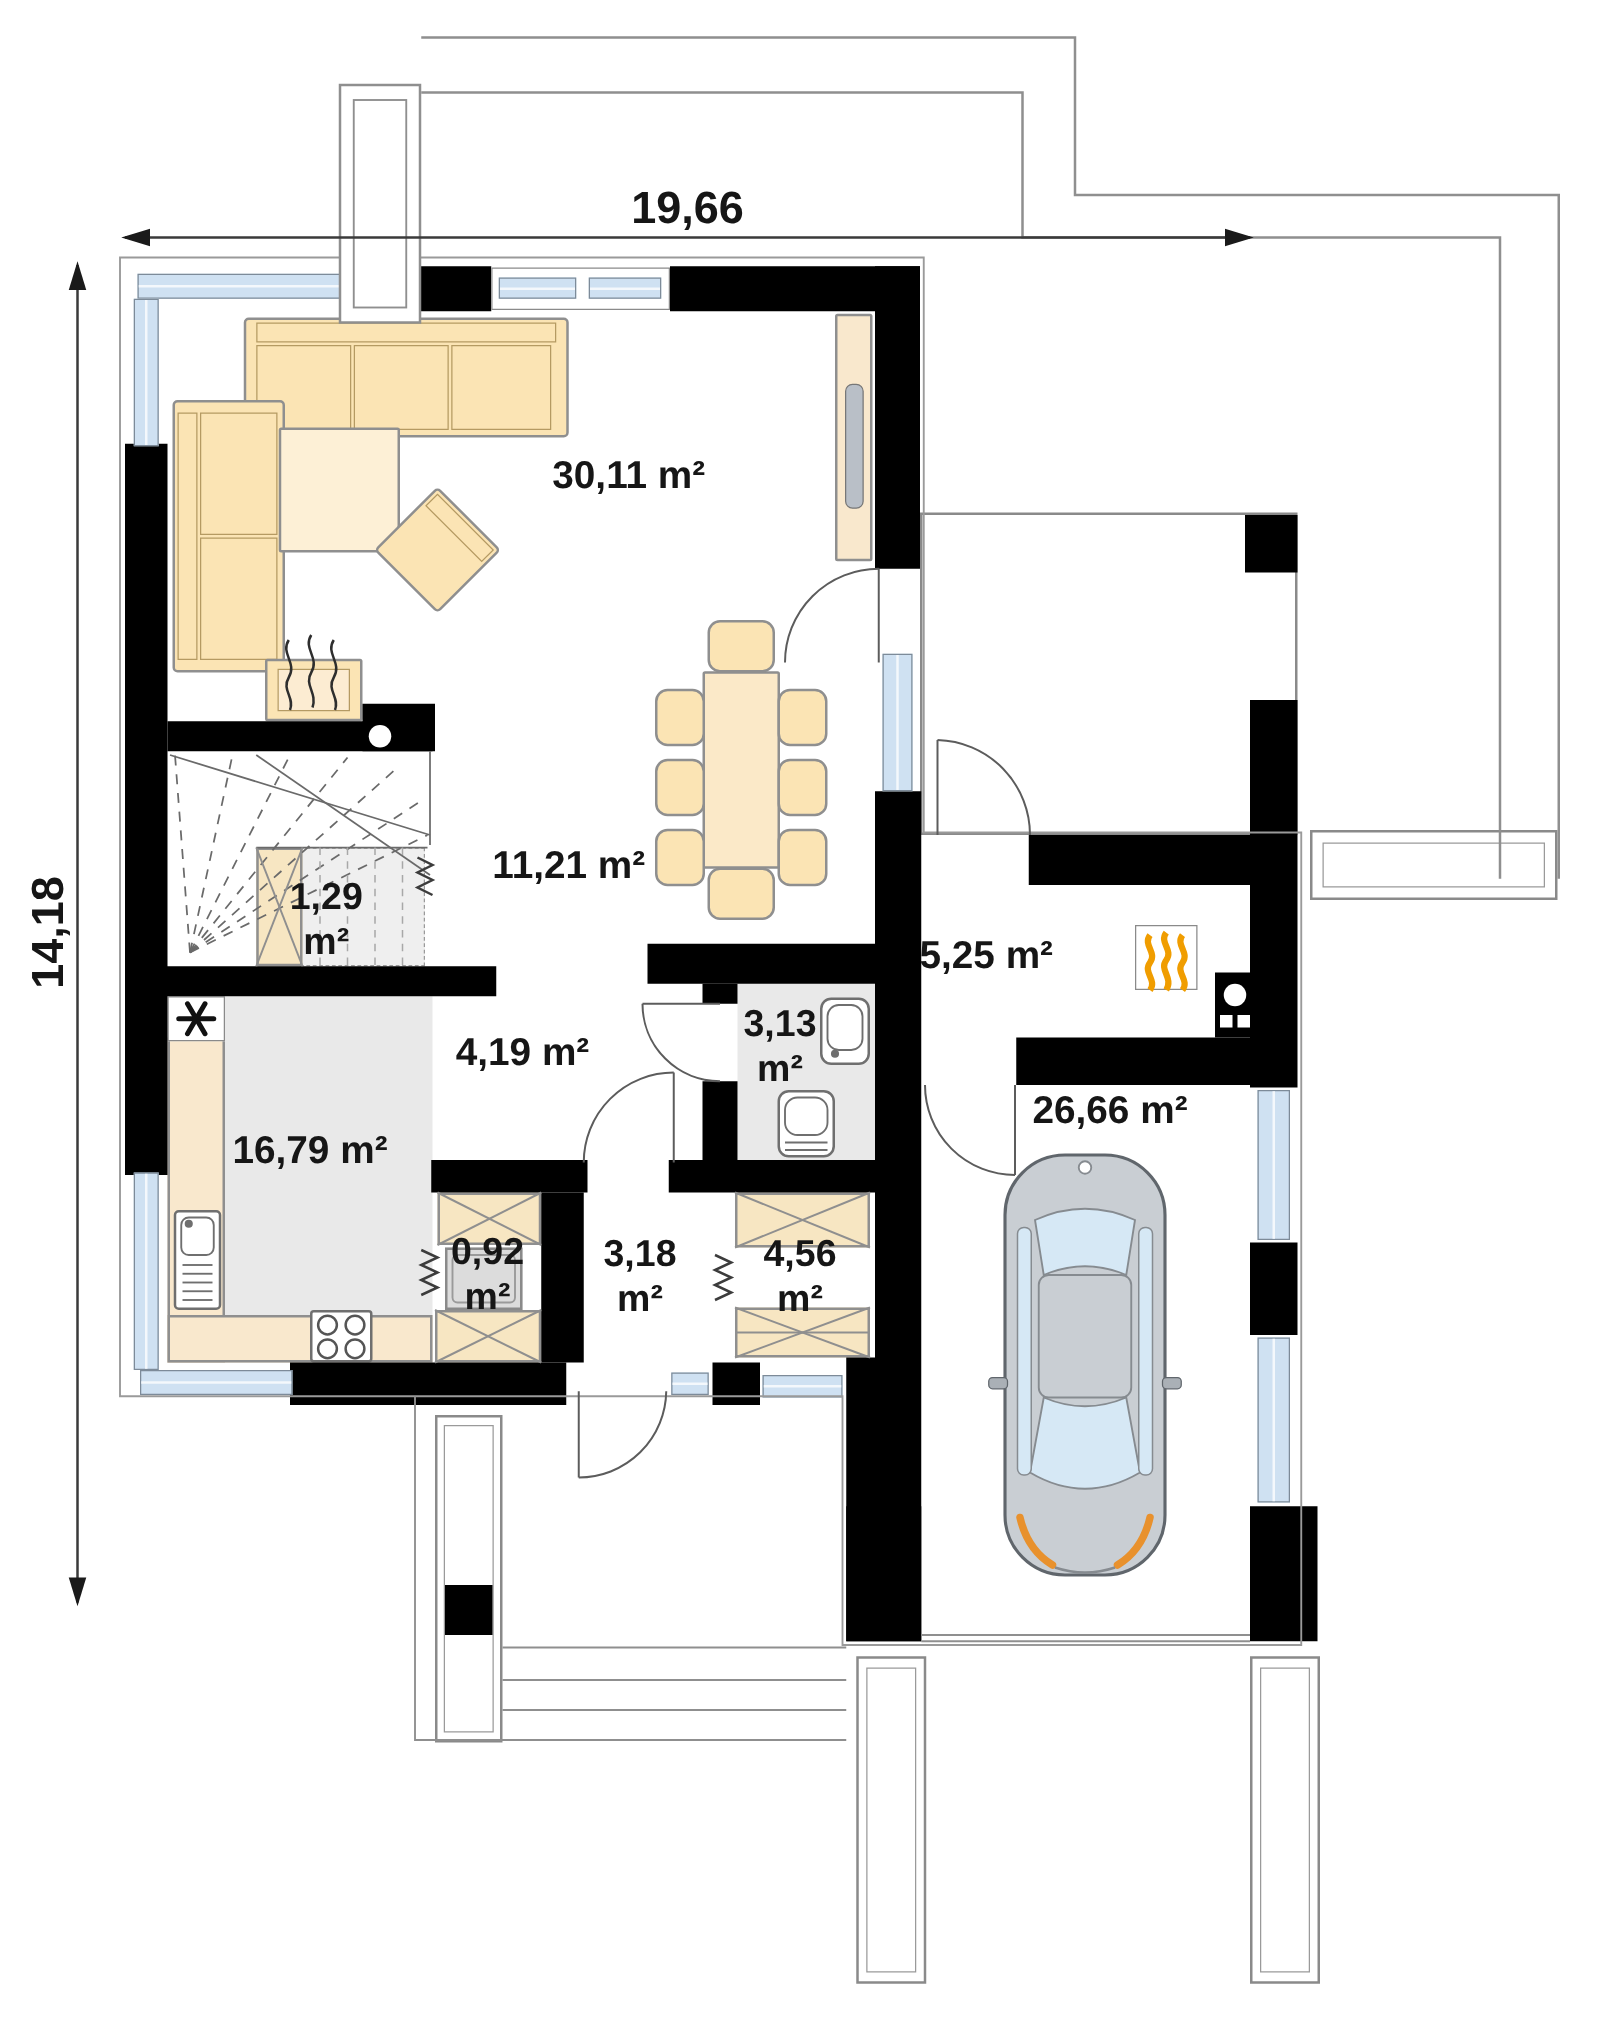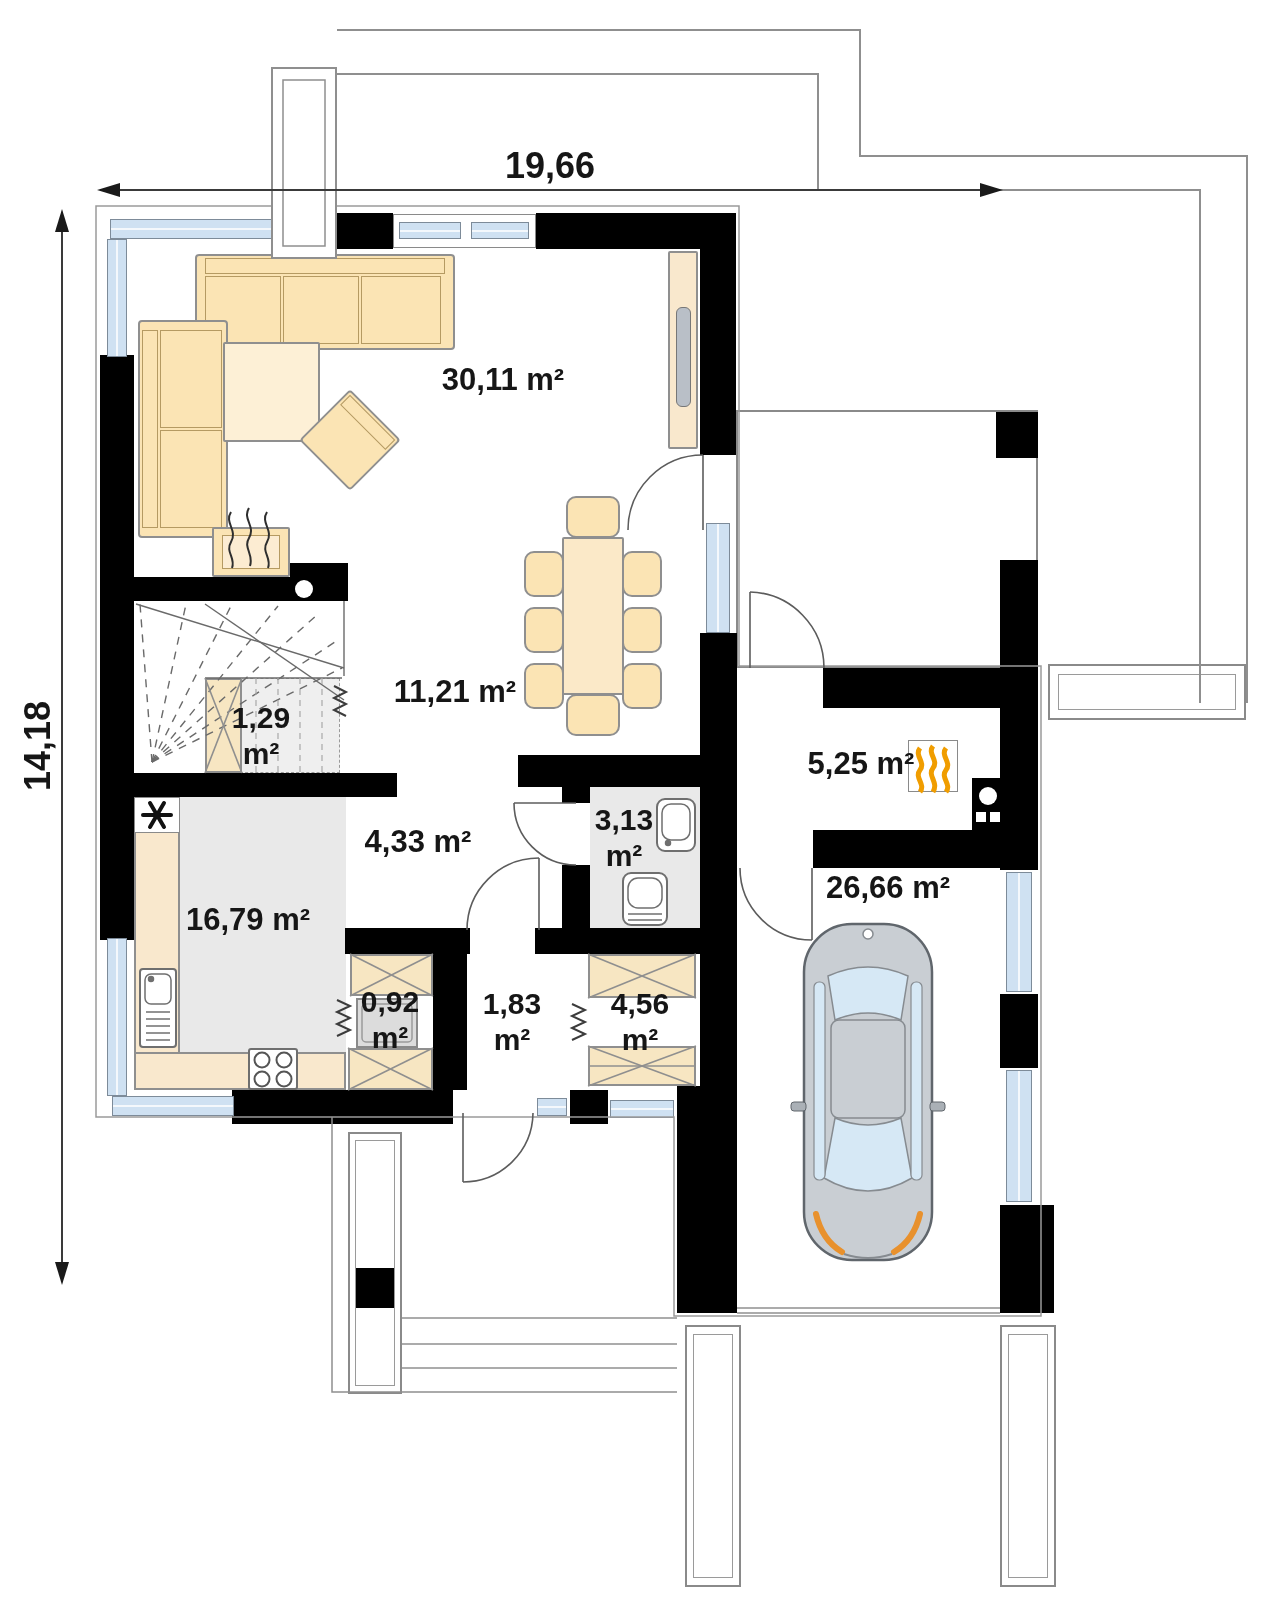--- a/index.html
+++ b/index.html
@@ -295,39 +295,39 @@
       <path d="M54,336 Q78,344 102,336" stroke="#868b90" stroke-width="2" fill="none"></path>
       <circle cx="78" cy="16" r="5" fill="#fff" stroke="#868b90" stroke-width="1.5"></circle>
     </g>
   </svg>
 
   <div class="dim" style="left:550px;top:166px;">19,66</div>
   <div class="dim dim-v" style="left:38px;top:746px;">14,18</div>
 
   <div class="lbl" style="left:503px;top:380px;">30,11 m²</div>
   <div class="lbl" style="left:455px;top:692px;">11,21 m²</div>
-  <div class="lbl" style="left:418px;top:842px;">4,33 m²</div>
+  <div class="lbl" style="left:418px;top:842px;">4,19 m²</div>
   <div class="lbl" style="left:248px;top:920px;">16,79 m²</div>
-  <div class="lbl" style="left:861px;top:764px;">5,25 m²</div>
+  <div class="lbl" style="left:789px;top:764px;">5,25 m²</div>
   <div class="lbl" style="left:888px;top:888px;">26,66 m²</div>
 
   <div class="lbl2" style="left:261px;top:736px;">
     <span>1,29</span>
     <span>m²</span>
   </div>
   <div class="lbl2" style="left:624px;top:838px;">
     <span>3,13</span>
     <span>m²</span>
   </div>
   <div class="lbl2" style="left:390px;top:1020px;">
     <span>0,92</span>
     <span>m²</span>
   </div>
   <div class="lbl2" style="left:512px;top:1022px;">
-    <span>1,83</span>
+    <span>3,18</span>
     <span>m²</span>
   </div>
   <div class="lbl2" style="left:640px;top:1022px;">
     <span>4,56</span>
     <span>m²</span>
   </div>
 
 </div>
 
 </body></html>

